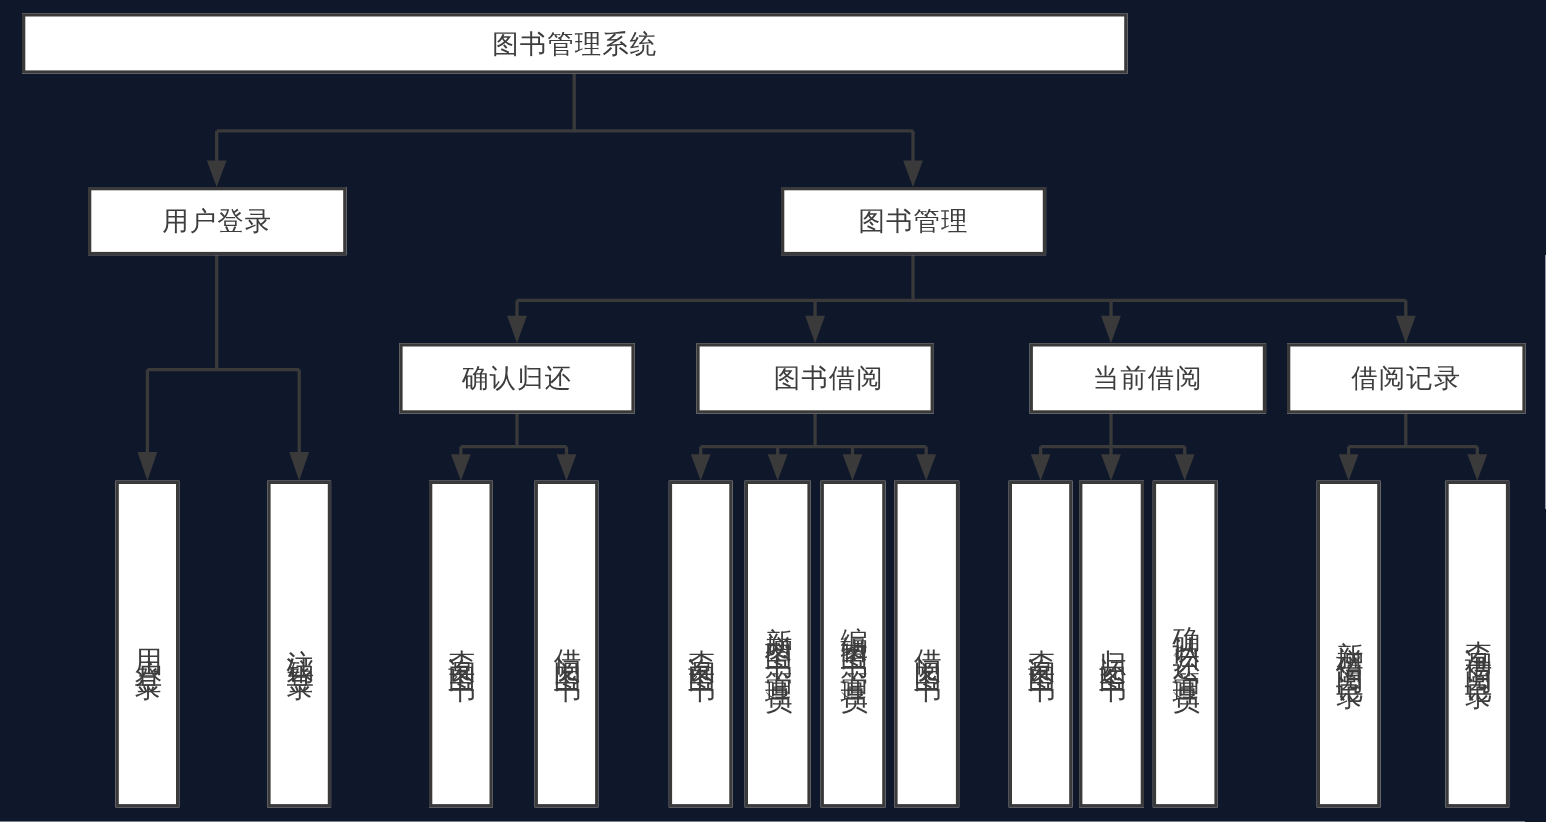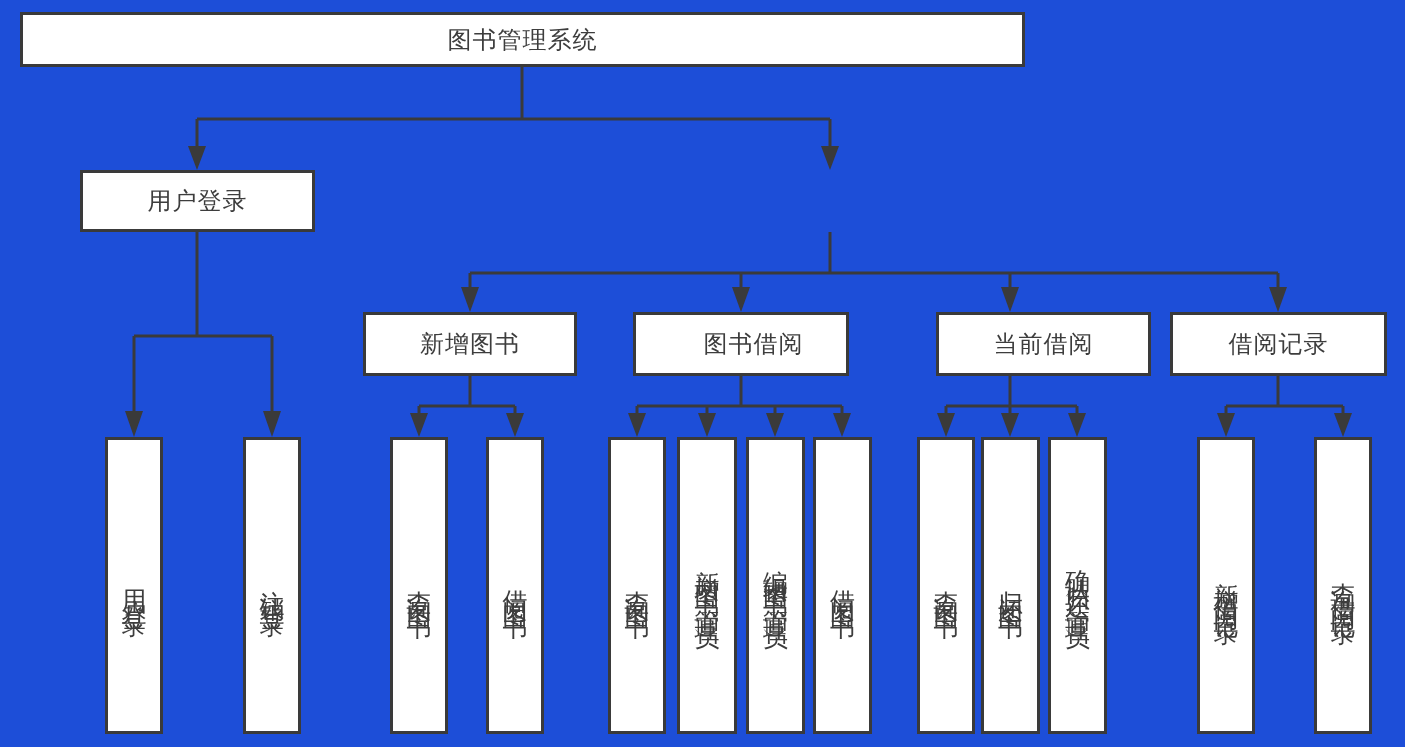--- a/index.html
+++ b/index.html
@@ -1,19 +1,19 @@
 <!DOCTYPE html>
 <html><head>
 <meta charset="utf-8">
 <style>
   html,body{margin:0;padding:0;background:#ffffff;}
   .canvas{
     position:relative;
     width:1405px;height:747px;
-    background:#1d4ed8;
+    background:#0f172a;
     font-family:"Liberation Sans","DejaVu Sans",sans-serif;
     overflow:hidden;
   }
   .svglayer{position:absolute;left:0;top:0;width:1405px;height:747px;z-index:1;}
   .node{
     position:absolute;
     box-sizing:border-box;
     border:3px solid #3a3a3a;
     background:#ffffff;
     display:flex;
@@ -107,22 +107,23 @@
     <line x1="1226" y1="406" x2="1343" y2="406"></line>
     <line x1="1226" y1="406" x2="1226" y2="415"></line>
     <polygon points="1217,413 1235,413 1226,437"></polygon>
     <line x1="1343" y1="406" x2="1343" y2="415"></line>
     <polygon points="1334,413 1352,413 1343,437"></polygon>
   </svg>
 
   <div class="node hnode" style="left:20px;top:12px;width:1005px;height:55px;">图书管理系统</div>
 
   <div class="node hnode" style="left:80px;top:170px;width:235px;height:62px;">用户登录</div>
+  <div class="node hnode" style="left:710px;top:170px;width:241px;height:62px;">图书管理</div>
 
-  <div class="node hnode" style="left:363px;top:312px;width:214px;height:64px;">新增图书</div>
+  <div class="node hnode" style="left:363px;top:312px;width:214px;height:64px;">确认归还</div>
   <div class="node hnode" style="left:633px;top:312px;width:216px;height:64px;padding-left:25px;">图书借阅</div>
   <div class="node hnode" style="left:936px;top:312px;width:215px;height:64px;">当前借阅</div>
   <div class="node hnode" style="left:1170px;top:312px;width:217px;height:64px;">借阅记录</div>
 
   <div class="node vnode" style="left:105px;top:437px;width:58px;height:297px;">
     <span class="vtext">用户登录</span>
   </div>
   <div class="node vnode" style="left:243px;top:437px;width:58px;height:297px;">
     <span class="vtext">注销登录</span>
   </div>

